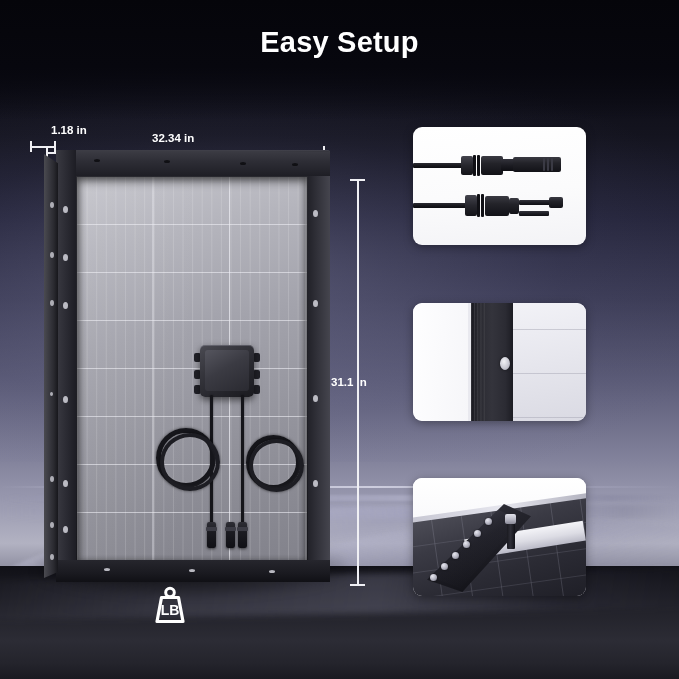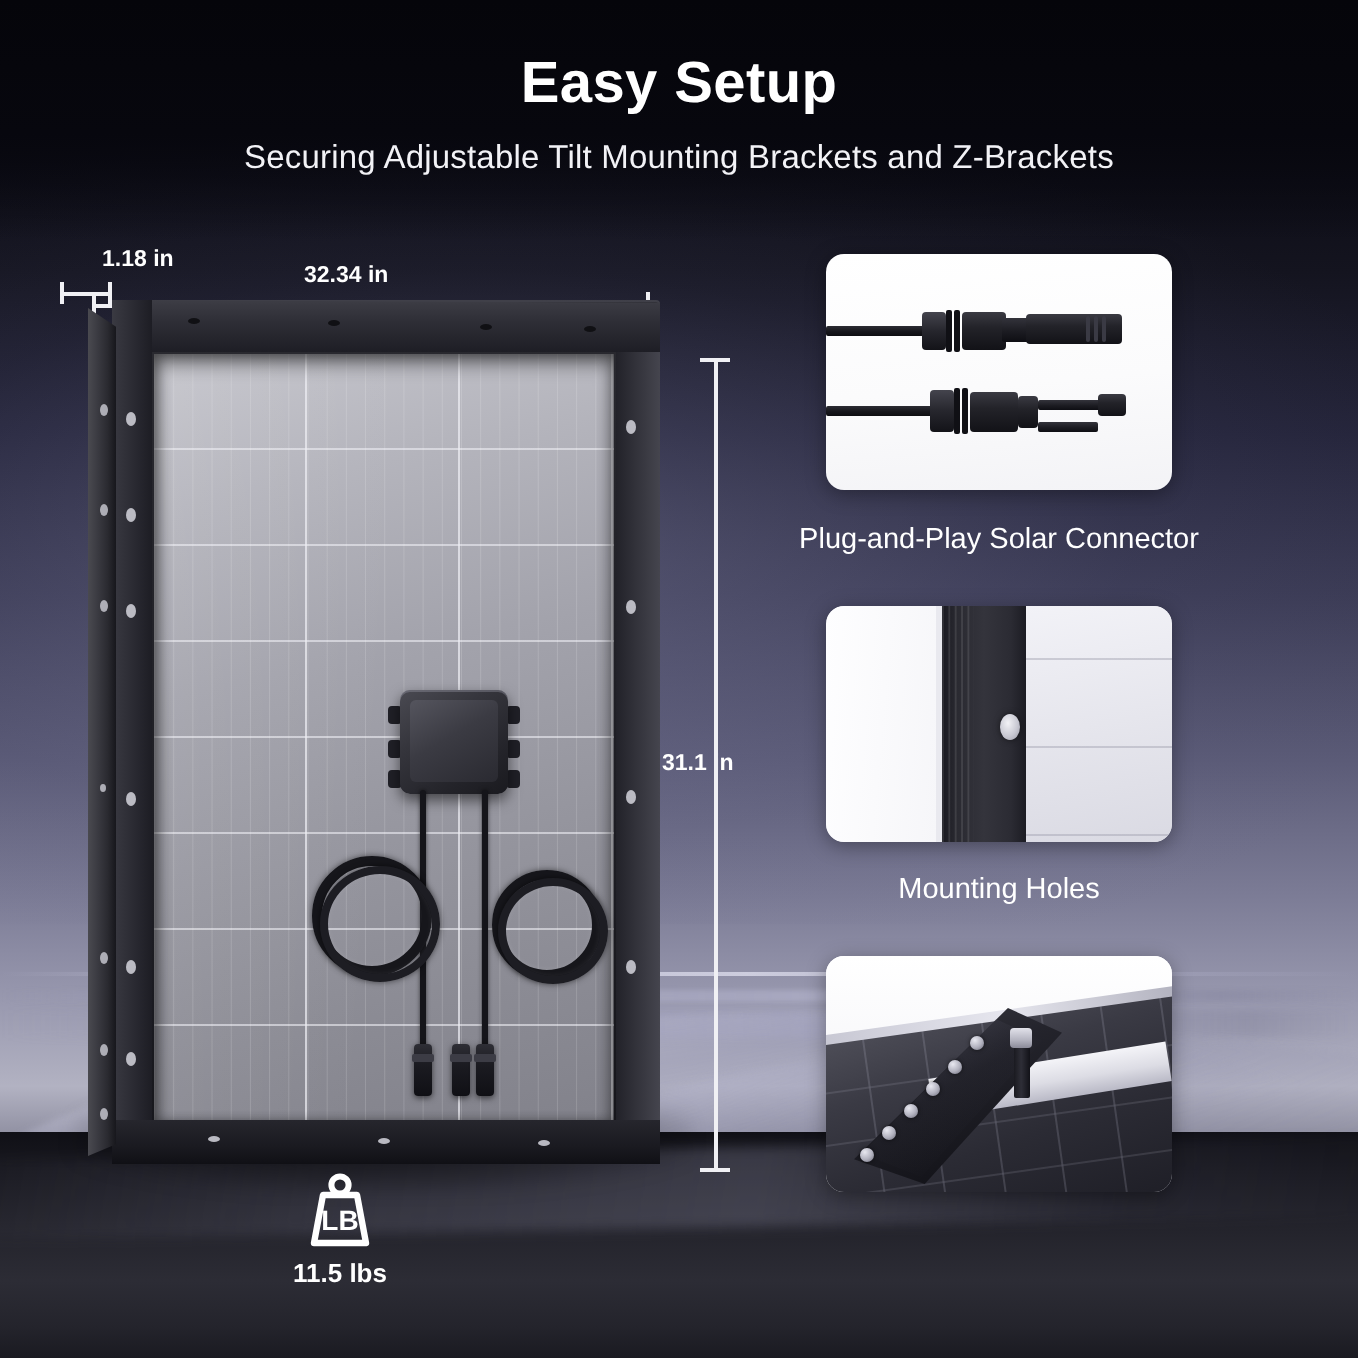--- a/index.html
+++ b/index.html
@@ -288,21 +288,20 @@
   <div class="top-fade"></div>
   <div class="streak s1"></div>
   <div class="streak s2"></div>
   <div class="streak s3"></div>
   <div class="dune"></div>
   <div class="dune2"></div>
   <div class="floor"></div>
   <div class="floor-sheen"></div>
 
   <div class="title">Easy Setup</div>
-  <div class="subtitle">Securing Adjustable Tilt Mounting Brackets and Z-Brackets</div>
 
   <div class="dim-label dl-thick">1.18 in</div>
   <div class="dim-line dt-line"></div>
   <div class="dim-line dt-cap-l"></div>
   <div class="dim-line dt-cap-r"></div>
 
   <div class="dim-label dl-width">32.34 in</div>
   <div class="dim-line dw-line"></div>
   <div class="dim-line dw-cap-l"></div>
   <div class="dim-line dw-cap-r"></div>
@@ -378,21 +377,20 @@
     <div class="mc4-ring b"></div>
     <div class="mc4-ring c"></div>
   </div>
 
   <div class="weight">
     <svg width="42" height="40" viewBox="0 0 42 40">
       <circle cx="21" cy="6.5" r="4.3" fill="none" stroke="#ffffff" stroke-width="3"></circle>
       <path d="M12.5 11.5 H29.5 L34 35.5 H8 Z" fill="none" stroke="#ffffff" stroke-width="3.2" stroke-linejoin="round"></path>
       <text x="21" y="29" text-anchor="middle" fill="#ffffff" font-family="Liberation Sans, sans-serif" font-size="14" font-weight="700">LB</text>
     </svg>
-    <div class="weight-label">11.5 lbs</div>
   </div>
 
   <div class="card card1">
 
     <div class="conn-wire" style="left:0px; top:36px; width:52px;"></div>
     <div class="conn-nut" style="left:48px; top:29px; width:12px; height:19px;"></div>
     <div class="conn-rib" style="left:60px; top:28px; width:3px; height:21px;"></div>
     <div class="conn-rib" style="left:64px; top:28px; width:3px; height:21px;"></div>
     <div class="conn-body" style="left:68px; top:29px; width:22px; height:19px;"></div>
     <div class="conn-tip" style="left:88px; top:32px; width:14px; height:12px;"></div>
@@ -405,31 +403,29 @@
     <div class="conn-nut" style="left:52px; top:68px; width:12px; height:21px;"></div>
     <div class="conn-rib" style="left:64px; top:67px; width:3px; height:23px;"></div>
     <div class="conn-rib" style="left:68px; top:67px; width:3px; height:23px;"></div>
     <div class="conn-body" style="left:72px; top:69px; width:24px; height:20px;"></div>
     <div class="conn-red" style="left:101px; top:74px;"></div>
     <div class="conn-body" style="left:96px; top:71px; width:10px; height:16px;"></div>
     <div class="conn-tip" style="left:106px; top:73px; width:36px; height:5px;"></div>
     <div class="conn-tip" style="left:106px; top:84px; width:30px; height:5px;"></div>
     <div class="conn-body" style="left:136px; top:70px; width:14px; height:11px;"></div>
   </div>
-  <div class="cap cap1">Plug-and-Play Solar Connector</div>
 
   <div class="card card2">
     <div class="mh-white-l"></div>
     <div class="mh-dark"></div>
     <div class="mh-ribs"></div>
     <div class="mh-panel-r"></div>
     <div class="mh-lines"></div>
     <div class="mh-hole"></div>
   </div>
-  <div class="cap cap2">Mounting Holes</div>
 
   <div class="card card3">
     <div class="zb-sky"></div>
     <div class="zb-panel"></div>
     <div class="zb-panel-grid"></div>
     <div class="zb-edge"></div>
     <div class="zb-strip"></div>
     <div class="zb-bracket"></div>
     <div class="zb-bracket-face"></div>
     <div class="zb-hole" style="left:72px; top:40px"></div>

